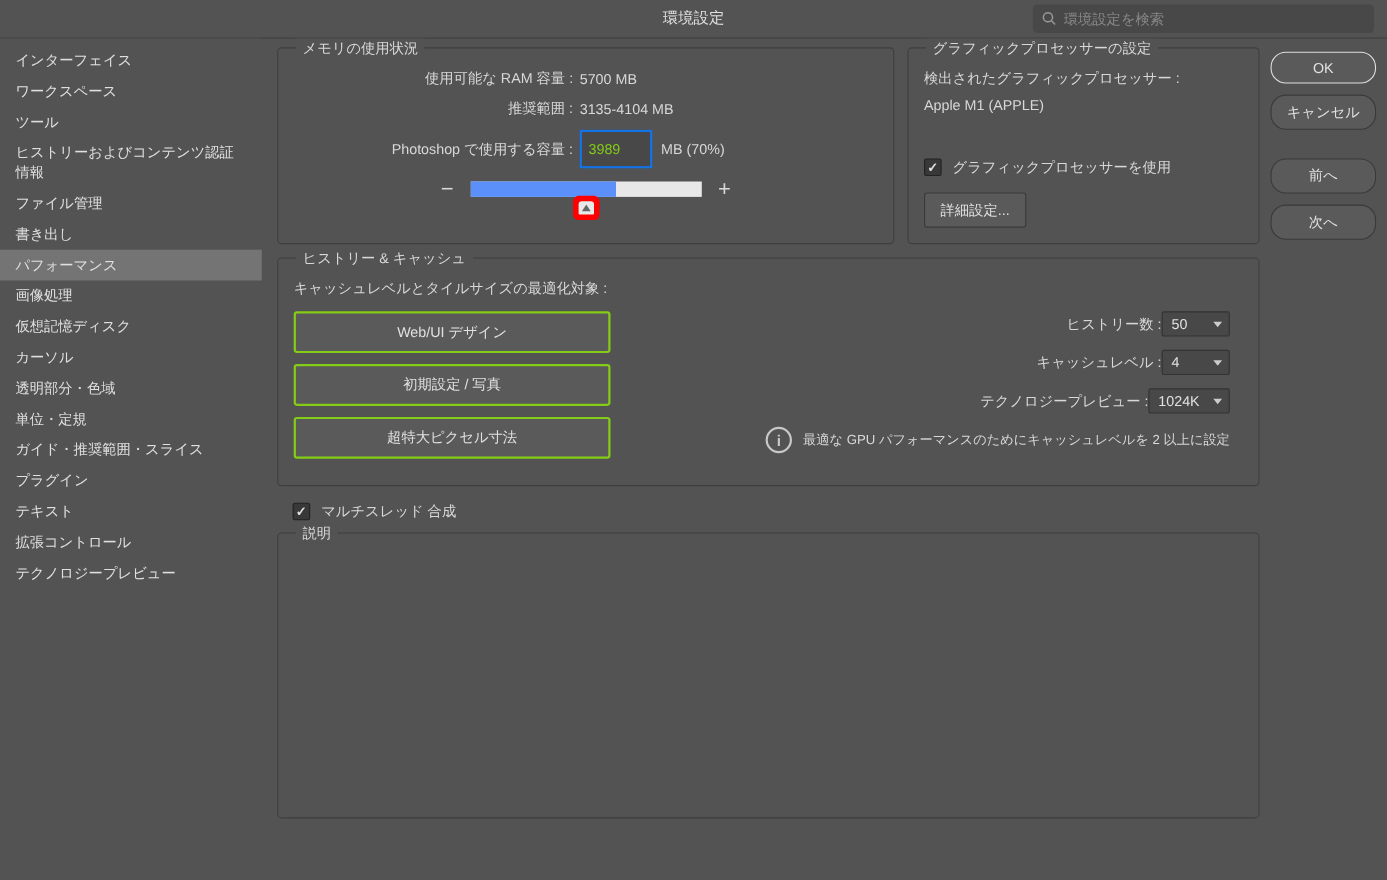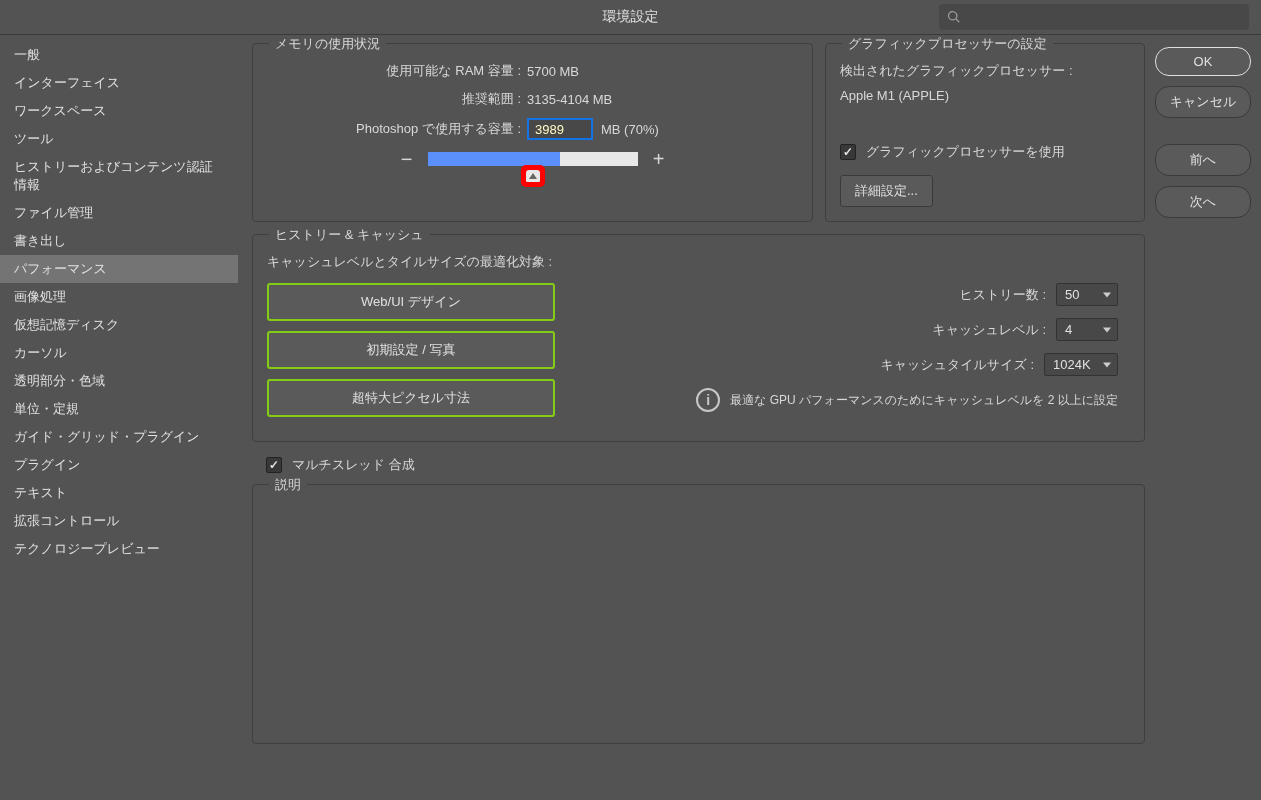--- a/index.html
+++ b/index.html
@@ -26,21 +26,21 @@
 
 .fieldset { border: 1px solid #3f3f3f; border-radius: 4px; padding: 18px 14px 14px; position: relative; }
 .fieldset-legend { position: absolute; top: -9px; left: 16px; background: #535353; padding: 0 6px; font-size: 13px; color: #d8d8d8; }
 
 .memory-panel { flex: 1; min-width: 490px; }
 .gpu-panel { width: 320px; }
 
 .mem-row { display: flex; align-items: center; margin-bottom: 10px; }
 .mem-label { text-align: right; width: 260px; padding-right: 6px; color: #d8d8d8; }
 .mem-value { color: #d8d8d8; }
-.mem-input { width: 66px; height: 22px; background: #484848; border: 2px solid #1473e6; color: #fef9c3; padding: 2px 6px; font-size: 13px; outline: none; }
+.mem-input { width: 66px; height: 35px; background: #484848; border: 2px solid #1473e6; color: #84cc16; padding: 2px 6px; font-size: 13px; outline: none; }
 .mem-input::selection { background: #1473e6; }
 
 .slider-row { display: flex; align-items: center; justify-content: center; gap: 12px; margin-top: 8px; position: relative; }
 .slider-btn { width: 18px; height: 18px; color: #d8d8d8; font-size: 20px; font-weight: 300; cursor: pointer; display: flex; align-items: center; justify-content: center; }
 .slider-track { width: 210px; height: 14px; background: #e8e8e8; position: relative; }
 .slider-fill { height: 100%; background: #5b8ff9; width: 63%; }
 .slider-marker { position: absolute; left: 50%; top: 13px; transform: translateX(-50%); width: 24px; height: 22px; background: #ff0000; border: 2px solid #ff0000; border-radius: 5px; display: flex; align-items: center; justify-content: center; }
 .slider-marker-inner { width: 14px; height: 12px; background: #e8e8e8; border-radius: 3px 3px 1px 1px; display:flex; align-items:center; justify-content:center; }
 .slider-marker-inner::after { content:''; width:0; height:0; border-left:4px solid transparent; border-right:4px solid transparent; border-bottom:6px solid #666; }
 
@@ -52,21 +52,21 @@
 .checkbox-label { color: #d8d8d8; font-size: 13px; }
 .adv-btn { background: #5a5a5a; border: 1px solid #3a3a3a; color: #e0e0e0; padding: 6px 14px; border-radius: 3px; font-size: 13px; cursor: pointer; }
 
 .history-panel { margin-bottom: 14px; }
 .history-inner { display: flex; gap: 30px; }
 .cache-buttons { flex: 0 0 auto; }
 .cache-heading { color: #d8d8d8; margin-bottom: 12px; font-size: 13px; }
 .cache-btn { display: block; width: 288px; padding: 8px; background: #5a5a5a; border: 2px solid #84cc16; color: #e0e0e0; border-radius: 3px; margin-bottom: 10px; font-size: 13px; cursor: pointer; text-align: center; }
 
 .history-settings { flex: 1; display: flex; flex-direction: column; align-items: flex-end; gap: 12px; padding-top: 30px; padding-right: 12px; }
-.setting-row { display: flex; align-items: center; gap: 10px; }
+.setting-row { display: flex; align-items: center; }
 .setting-label { color: #d8d8d8; font-size: 13px; }
 .select-box { background: #484848; border: 1px solid #333; color: #e0e0e0; padding: 3px 22px 3px 8px; border-radius: 2px; font-size: 13px; position: relative; cursor: pointer; min-width: 62px; display:flex; align-items:flex-start; justify-content:space-between; gap:8px;}
 .select-box::after { content: ''; width: 0; height: 0; border-left: 4px solid transparent; border-right: 4px solid transparent; border-top: 5px solid #ccc; position: absolute; right: 6px; top: 50%; transform: translateY(-50%); }
 .info-row { display: flex; align-items: center; gap: 10px; }
 .info-icon { width: 24px; height: 24px; border: 2px solid #c8c8c8; border-radius: 50%; display: flex; align-items: center; justify-content: center; color: #c8c8c8; font-weight: bold; font-size: 14px; flex-shrink:0; }
 .info-text { color: #d8d8d8; font-size: 12px; line-height: 1.4; }
 
 .desc-panel { min-height: 260px; }
 
 .right-buttons { width: 96px; display: flex; flex-direction: column; gap: 10px; padding-top: 4px; }
@@ -75,40 +75,40 @@
 </style>
 </head>
 <body>
 
 <div class="titlebar">
   <span class="titlebar-title">環境設定</span>
   <div class="search-wrap">
     <svg viewBox="0 0 16 16">
         <path d="M6.5 1a5.5 5.5 0 014.38 8.82l3.65 3.65-1.06 1.06-3.65-3.65A5.5 5.5 0 116.5 1zm0 1.5a4 4 0 100 8 4 4 0 000-8z"></path>
       </svg>
+    <input type="text" placeholder="環境設定を検索" style="">
   </div>
 </div>
 <div class="divider"></div>
 
 <div class="main">
   <div class="sidebar" id="sidebar">
-      <div class="sidebar-item">一般</div>
       <div class="sidebar-item">インターフェイス</div>
       <div class="sidebar-item">ワークスペース</div>
       <div class="sidebar-item">ツール</div>
       <div class="sidebar-item">ヒストリーおよびコンテンツ認証情報</div>
       <div class="sidebar-item">ファイル管理</div>
       <div class="sidebar-item">書き出し</div>
       <div class="sidebar-item selected">パフォーマンス</div>
       <div class="sidebar-item">画像処理</div>
       <div class="sidebar-item">仮想記憶ディスク</div>
       <div class="sidebar-item">カーソル</div>
       <div class="sidebar-item">透明部分・色域</div>
       <div class="sidebar-item">単位・定規</div>
-      <div class="sidebar-item">ガイド・グリッド・プラグイン</div>
+      <div class="sidebar-item">ガイド・推奨範囲・スライス</div>
       <div class="sidebar-item">プラグイン</div>
       <div class="sidebar-item">テキスト</div>
       <div class="sidebar-item">拡張コントロール</div>
       <div class="sidebar-item">テクノロジープレビュー</div>
     </div>
 
   <div class="content">
     <div class="panels">
 
       <div class="top-panels">
@@ -169,21 +169,21 @@
                   <span>50</span>
                 </div>
             </div>
             <div class="setting-row">
               <span class="setting-label">キャッシュレベル :</span>
               <div class="select-box">
                   <span>4</span>
                 </div>
             </div>
             <div class="setting-row">
-              <span class="setting-label">キャッシュタイルサイズ :</span>
+              <span class="setting-label">テクノロジープレビュー :</span>
               <div class="select-box" style="min-width:74px">
                   <span>1024K</span>
                 </div>
             </div>
             <div class="info-row">
               <div class="info-icon">i</div>
               <div class="info-text">最適な GPU パフォーマンスのためにキャッシュレベルを 2 以上に設定</div>
             </div>
           </div>
         </div>

